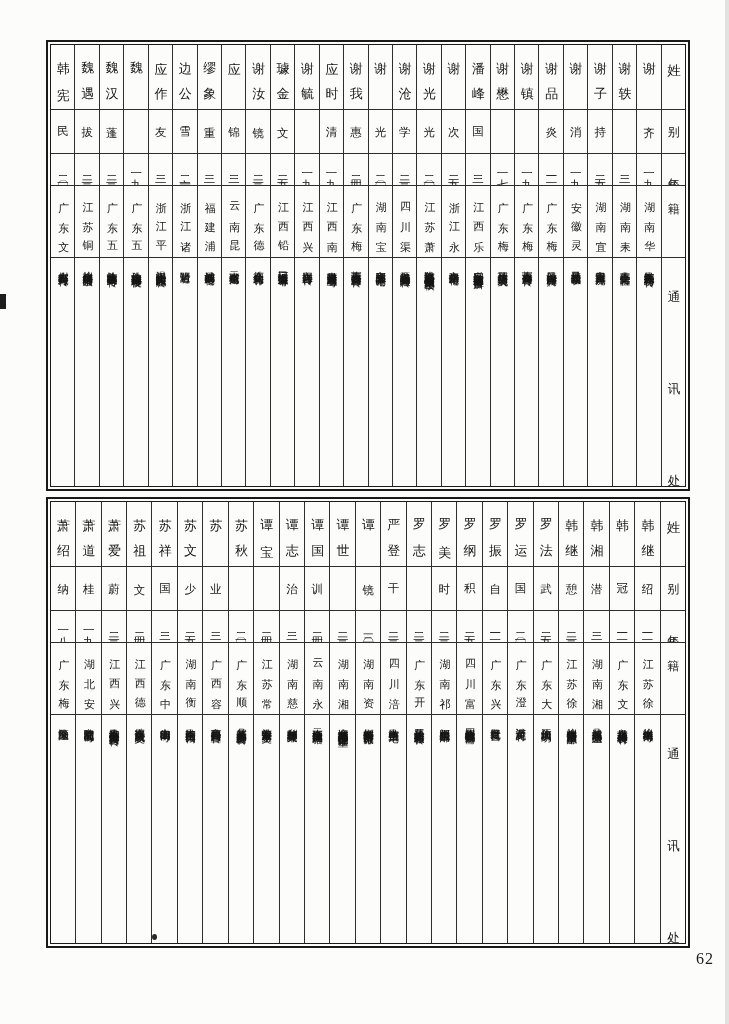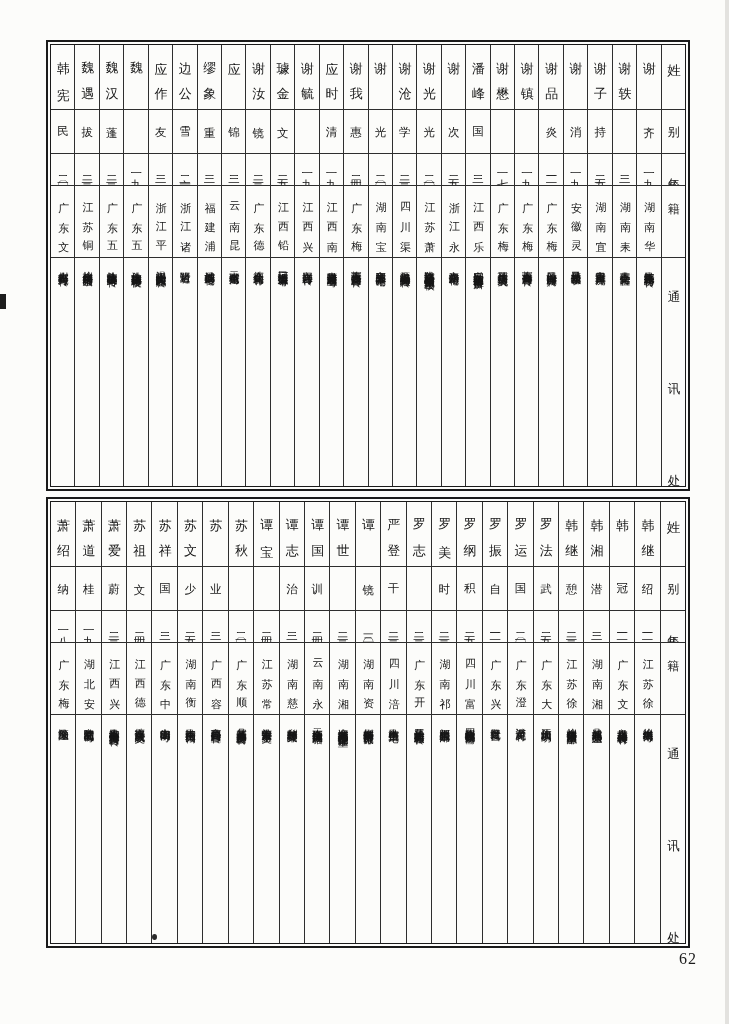--- a/index.html
+++ b/index.html
@@ -31,21 +31,21 @@
   .name { font-size:13px; height:52px; }
   .zi { font-size:11.5px; height:30px; }
   .age { font-size:11.5px; letter-spacing:3px; }
   .origin { font-size:11px; height:58px; letter-spacing:0; }
   .addr { font-size:10.5px; line-height:12px; letter-spacing:0.5px; }
   .head-name { font-size:13.5px; height:48px; }
   .head-zi { font-size:12px; height:32px; }
   .head-age { font-size:12px; letter-spacing:2px; }
   .head-origin { font-size:12px; height:58px; }
   .head-addr { font-size:12.5px; height:185px; }
-  .page-num { position:absolute; left:679px; top:950px; font-size:16px; letter-spacing:1px; color:#1c1c1c; }
+  .page-num { position:absolute; left:696px; top:950px; font-size:16px; letter-spacing:1px; color:#1c1c1c; }
   .mark-left { position:absolute; left:0; top:294px; width:6px; height:15px; background:#1d1d1d; }
   .mark-dot { position:absolute; left:152px; top:934px; width:5px; height:6px; background:#2a2a2a; border-radius:50%; }
 </style>
 </head>
 <body>
 
 <div class="page">
   <div class="scan-edge"></div>
 
   <div class="table-area">

